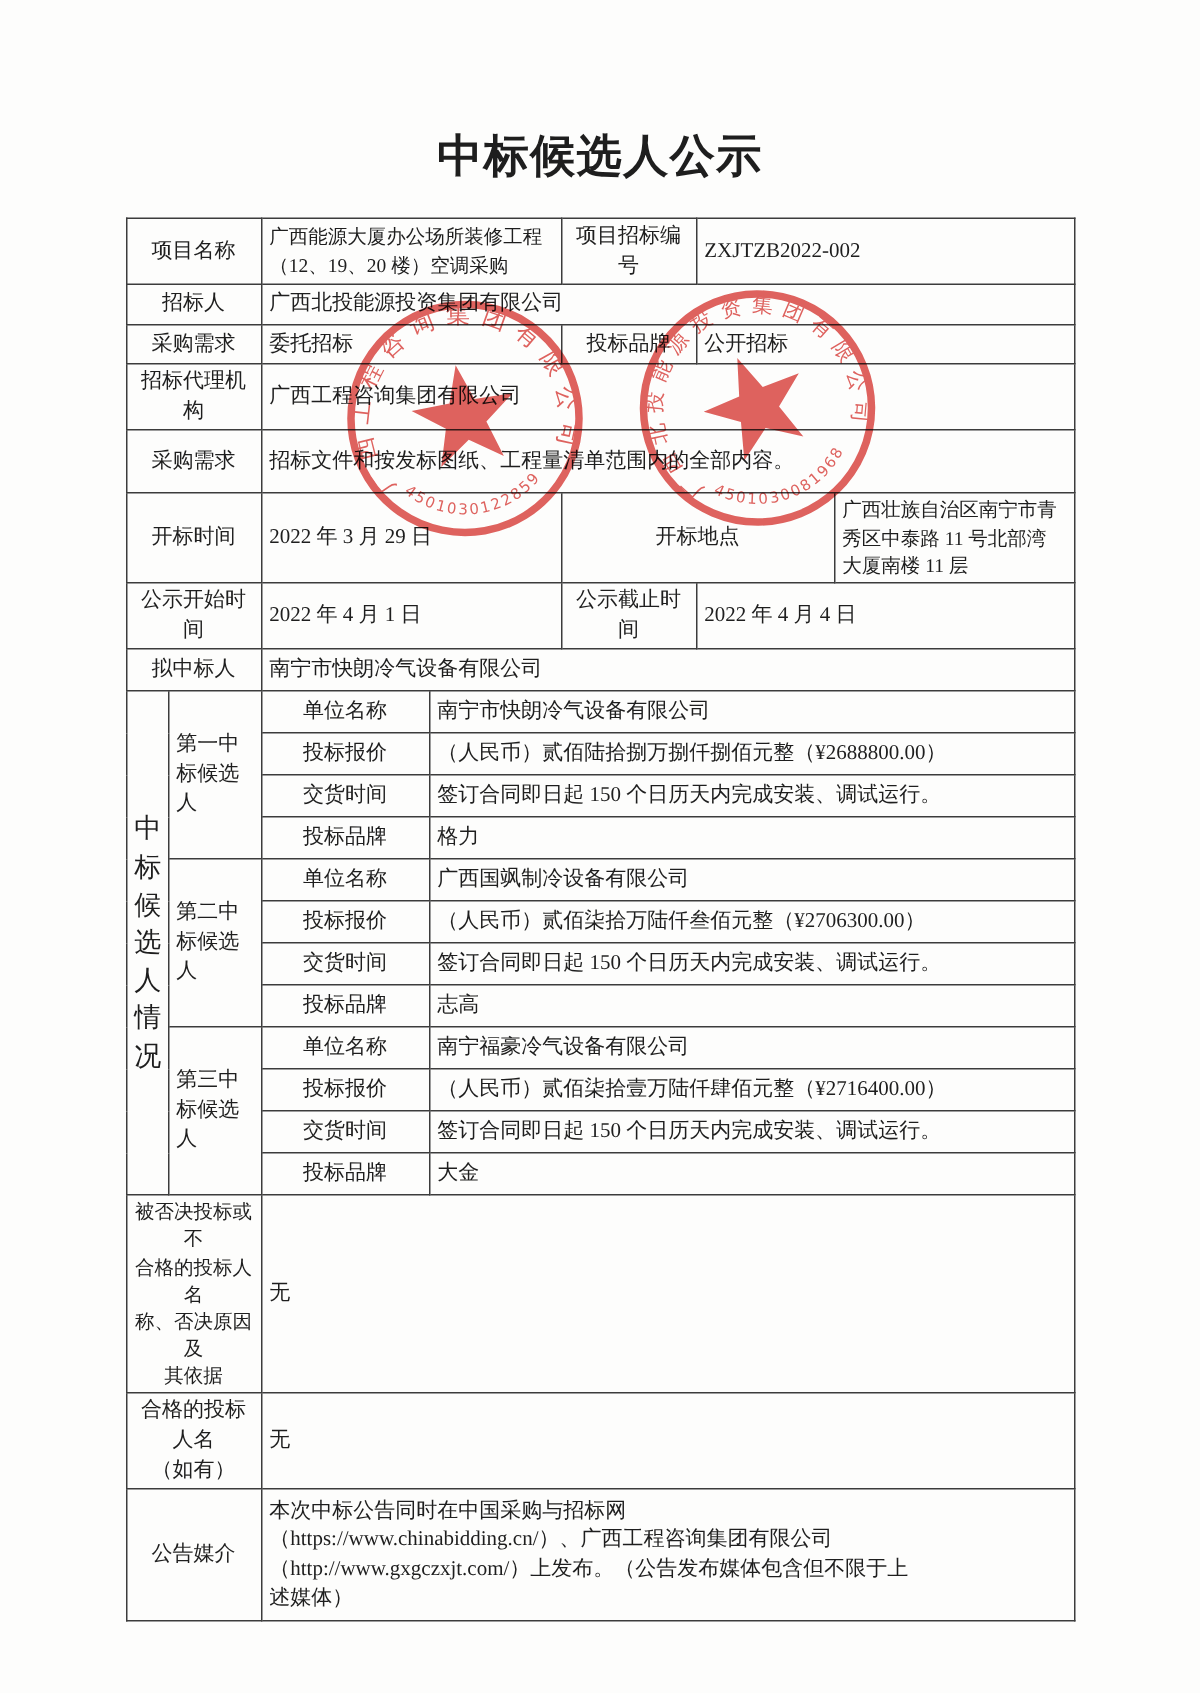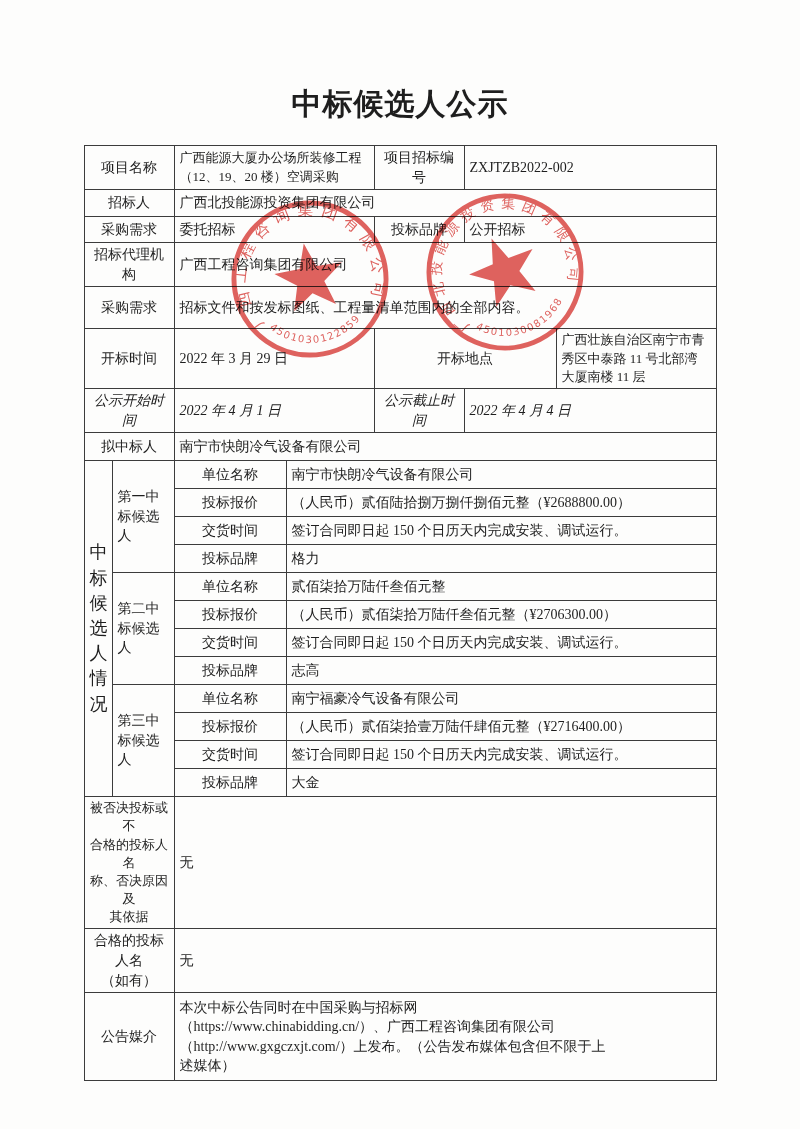--- a/index.html
+++ b/index.html
@@ -32,21 +32,21 @@
     vertical-align:middle;
     overflow:hidden;
   }
   td.lbl { text-align:center; padding:2px 2px; white-space:pre-line; }
   td.v   { text-align:left; white-space:pre-line; }
   td.vhead { font-size:18px; padding:2px 0; text-align:center; line-height:1.6; word-break:break-all; }
   td.rank { text-align:left; padding:2px 2px; word-break:break-all; }
   .tight { font-size:13px; }
   tr.r1 { height:41px;padding-left:12px; }  tr.r2 { height:27px; }  tr.r3 { height:26px; }
   tr.r4 { height:27px;padding-left:36px; }  tr.r5 { height:42px; }  tr.r6 { height:58px; }
-  tr.r7 { height:28px;font-style:italic; }  tr.r8 { height:28px; }  tr.rc { height:28px; }
+  tr.r7 { height:28px; }  tr.r8 { height:28px; }  tr.rc { height:28px; }
   tr.rj { height:87px; }  tr.ro { height:40px; }  tr.rm { height:88px; }
   .stamp {
     position:absolute;
     mix-blend-mode:multiply;
     opacity:0.82;
   }
 </style>
 </head>
 <body>
 
@@ -132,21 +132,21 @@
       <td class="v" colspan="4">签订合同即日起 150 个日历天内完成安装、调试运行。</td>
     </tr>
     <tr class="rc">
       <td class="lbl">投标品牌</td>
       <td class="v" colspan="4">格力</td>
     </tr>
 
     <tr class="rc">
       <td class="rank" rowspan="4">第二中标候选人</td>
       <td class="lbl">单位名称</td>
-      <td class="v" colspan="4">贰佰柒拾万陆仟叁佰元整</td>
+      <td class="v" colspan="4">广西国飒制冷设备有限公司</td>
     </tr>
     <tr class="rc">
       <td class="lbl">投标报价</td>
       <td class="v" colspan="4">（人民币）贰佰柒拾万陆仟叁佰元整（¥2706300.00）</td>
     </tr>
     <tr class="rc">
       <td class="lbl">交货时间</td>
       <td class="v" colspan="4">签订合同即日起 150 个日历天内完成安装、调试运行。</td>
     </tr>
     <tr class="rc">

